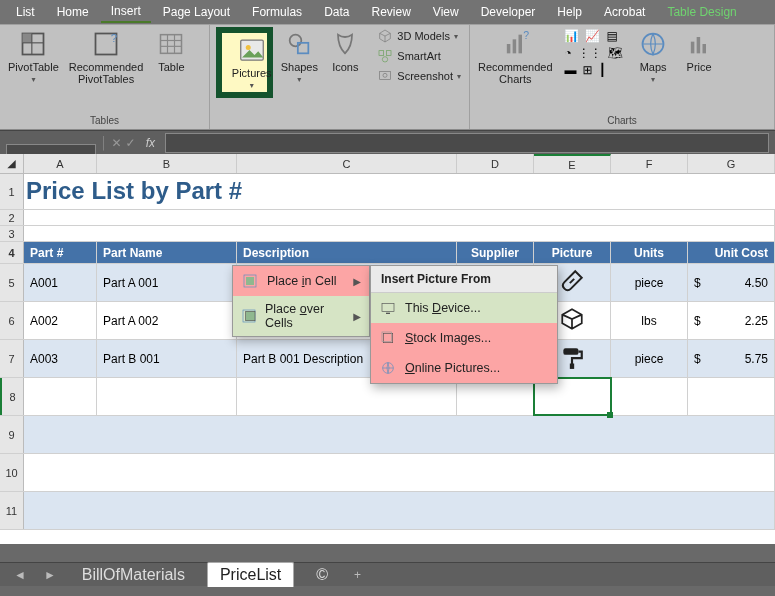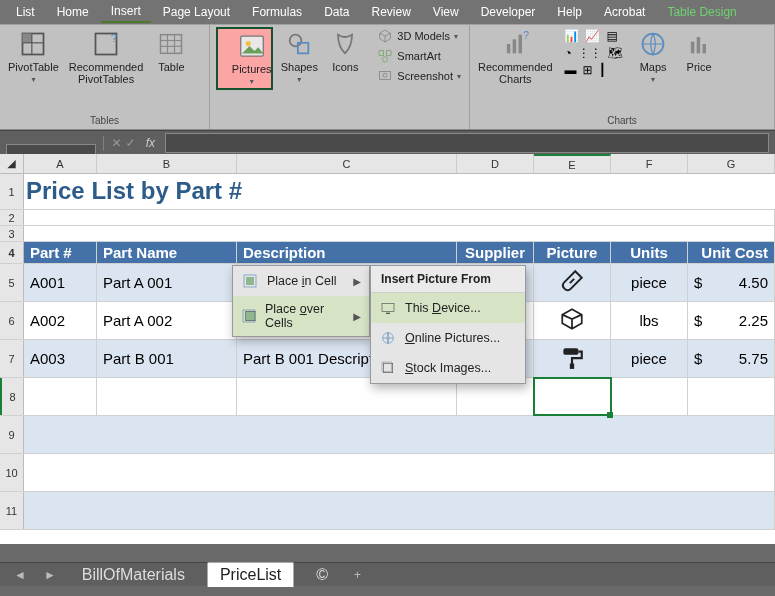--- a/index.html
+++ b/index.html
@@ -14,60 +14,60 @@
   
   .ribbon { height: 106px; background: #c1c1c1; display: flex; border-top: 1px solid #a0a0a0; border-bottom: 1px solid #8a8a8a; }
   .ribbon-group { border-right: 1px solid #a0a0a0; display: flex; flex-direction: column; justify-content: space-between; padding: 2px 6px 0px 6px; }
   .ribbon-group-label { text-align: center; font-size: 10px; color: #444; padding: 2px 0 3px 0; }
   .ribbon-row { display: flex; gap: 6px; align-items: flex-start; }
   .ribbon-btn { display: flex; flex-direction: column; align-items: center; justify-content: flex-start; padding: 2px 2px; font-size: 11px; color: #222; cursor: pointer; min-width: 40px; text-align:center; gap:2px;}
   .ribbon-btn.small { flex-direction: row; gap: 4px; min-width: auto; padding: 1px 2px; align-items:center;}
   .ribbon-btn .ico { width: 30px; height: 30px; display:flex; align-items:center; justify-content:center;}
   .ribbon-btn .ico-sm { width: 16px; height: 16px; display:flex; align-items:center; justify-content:center;}
   .dd { font-size: 8px; color:#555; }
-  .ribbon-btn.highlight { background: #fca5a5; border:2px solid #14532d;padding-left:16px; }
+  .ribbon-btn.highlight { background: #fef9c3; border:6px solid #14532d;padding-left:16px; }
   .ribbon-col { display:flex; flex-direction:column; gap:2px; }
   
   
   .fbar { height: 24px; background: #5f5f5f; display: flex; align-items: center; gap: 4px; padding: 0 6px; color:#ddd; border-top:1px solid #444; }
   .namebox { width: 90px; height: 36px; background: #4a4a4a; border:1px solid #888; display:flex; align-items:center; padding:0 6px; color:#fff; font-size:12px; justify-content:space-between;margin-top:39px;}
   .fx-sym { font-style: italic; color:#ccc; padding:0 6px;}
   .formula-input { flex:1; height:20px; background:#4a4a4a; border:1px solid #888; }
 
   
   .grid { position: relative; background: #fff; height: 390px; }
   .colhdr-row { display:flex; height:20px; background:#e6e6e6; border-bottom:1px solid #bbb; }
   .rowhdr { width:24px; background:#e6e6e6; border-right:1px solid #bbb; display:flex; align-items:center; justify-content:center; font-size:11px; color:#333;}
   .colhdr { border-right:1px solid #ccc; display:flex; align-items:center; justify-content:center; font-size:11px; color:#333; }
   .gridbody { display:flex; flex-direction:column; }
   .gridrow { display:flex; border-bottom:1px solid #d0d0d0; }
-  .cell { border-right:1px solid #d0d0d0; padding:4px 6px; font-size:15px; display:flex; align-items:center; }
+  .cell { border-right:1px solid #d0d0d0; padding:4px 6px; font-size:12px; display:flex; align-items:center; }
 
   
   .cA{width:73px;} .cB{width:140px;} .cC{width:220px;} .cD{width:77px;} .cE{width:77px;} .cF{width:77px;} .cG{width:87px;}
 
   
   .titlecell { color:#2e5c8a; font-size:24px; font-weight:600; padding-left:2px; height:34px;}
 
   
   .thdr { background:#4472a8; color:#fff; font-weight:600; font-size:13px; height:22px;}
   .datarow { height:38px; }
   .band-odd { background:#dbe5f1; }
   .band-even { background:#fff; }
   .center { justify-content:center; }
   .right { justify-content:flex-end; }
 
   
   .sel { outline:2px solid #1a7f37; outline-offset:-1px; position:relative;}
   .sel::after { content:""; position:absolute; right:-3px; bottom:-3px; width:6px; height:6px; background:#1a7f37;}
 
   
-  .menu { position:absolute; background:#e5e5e5; border:1px solid #999; box-shadow:2px 4px 10px rgba(0,0,0,.3); font-size:12.5px; color:#222; }
+  .menu { position:absolute; background:#fca5a5; border:1px solid #999; box-shadow:2px 4px 10px rgba(0,0,0,.3); font-size:12.5px; color:#222; }
   .menu1 { left:232px; top:111px; width:138px; }
-  .menu2 { left:370px; top:111px; width:156px; }
+  .menu2 { left:370px; top:111px; width:188px; }
   .menu-hdr { background:#eaeaea; padding:6px 10px; font-weight:600; border-bottom:1px solid #ccc; font-size:12px;}
   .menu-item { display:flex; align-items:center; gap:8px; padding:6px 8px; cursor:pointer; position:relative;}
   .menu-item.hover { background:#d6e4c5; }
   .menu-item .chev { margin-left:auto; font-size:10px; color:#555;}
   .menu-ico { width:18px; height:18px; display:flex; align-items:center; justify-content:center; }
 
   
   .sheet-tabs { height:24px; background:#5f5f5f; display:flex; align-items:center; gap:10px; padding:0 10px; color:#ddd; border-top:1px solid #444;}
   .sheet-tab { padding:3px 12px; font-size:16px; cursor:pointer; border-radius:2px 2px 0 0;}
   .sheet-tab.active { background:#fff; color:#222; border:1px solid #aaa; border-bottom:none;}
@@ -423,34 +423,34 @@
           <svg width="16" height="16" viewBox="0 0 24 24">
             <rect x="3" y="5" width="18" height="12" fill="none" stroke="#555"></rect>
             <rect x="9" y="19" width="6" height="2" fill="#555"></rect>
           </svg>
         </span>
       <span>This <span class="underline-accesskey">D</span>evice...</span>
     </div>
     <div class="menu-item">
       <span class="menu-ico">
           <svg width="16" height="16" viewBox="0 0 24 24">
+            <rect x="5" y="5" width="14" height="14" fill="none" stroke="#555"></rect>
+            <rect x="3" y="3" width="14" height="14" fill="none" stroke="#999"></rect>
+          </svg>
+        </span>
+      <span><span class="underline-accesskey">S</span>tock Images...</span>
+    </div>
+    <div class="menu-item">
+      <span class="menu-ico">
+          <svg width="16" height="16" viewBox="0 0 24 24">
             <circle cx="12" cy="12" r="8" fill="none" stroke="#5b8cc0"></circle>
             <path d="M4 12 H20 M12 4 Q15 12 12 20 Q9 12 12 4" fill="none" stroke="#5b8cc0"></path>
           </svg>
         </span>
       <span><span class="underline-accesskey">O</span>nline Pictures...</span>
-    </div>
-    <div class="menu-item">
-      <span class="menu-ico">
-          <svg width="16" height="16" viewBox="0 0 24 24">
-            <rect x="5" y="5" width="14" height="14" fill="none" stroke="#555"></rect>
-            <rect x="3" y="3" width="14" height="14" fill="none" stroke="#999"></rect>
-          </svg>
-        </span>
-      <span><span class="underline-accesskey">S</span>tock Images...</span>
     </div>
   </div>
 </div>
 
 <div class="hscroll"></div>
 
 <div class="sheet-tabs">
   <span class="nav-arrow">◄</span>
   <span class="nav-arrow">►</span>
   <div class="sheet-tab">BillOfMaterials</div>

